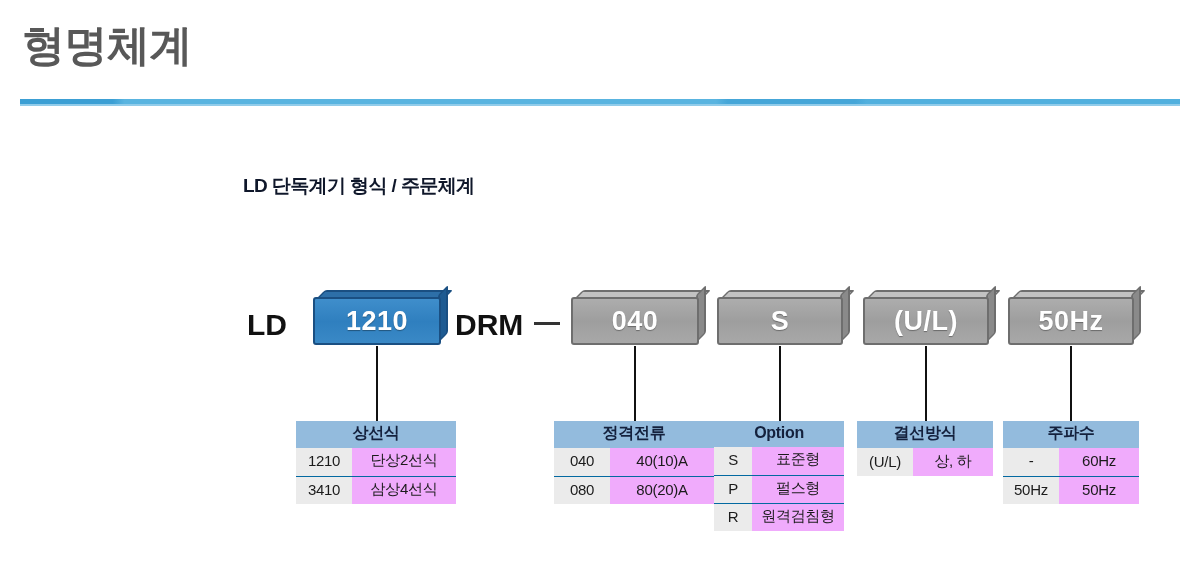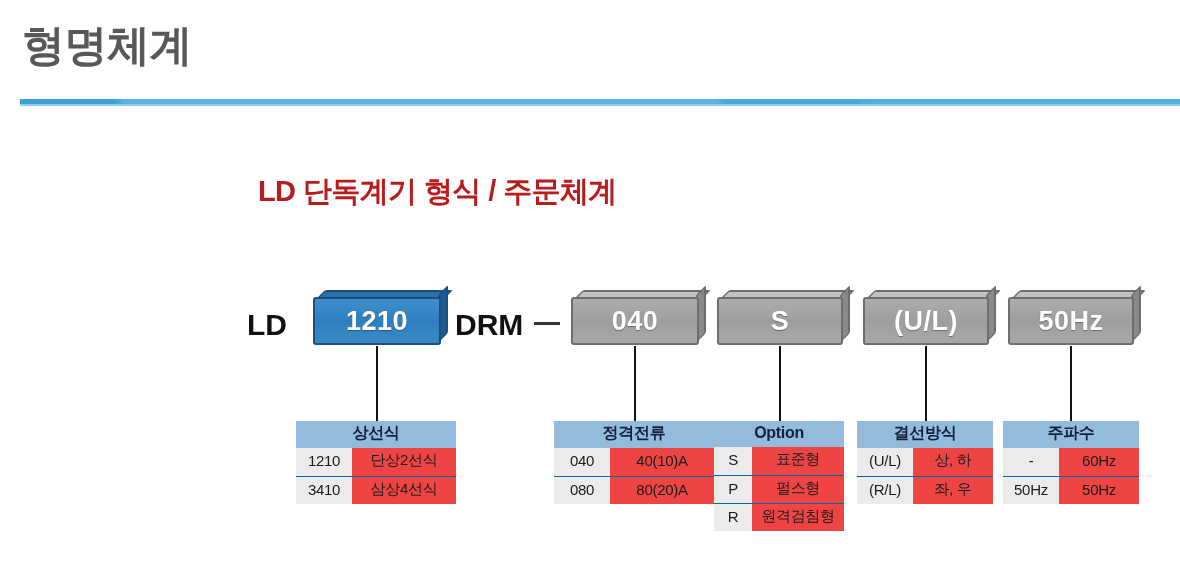--- a/index.html
+++ b/index.html
@@ -52,25 +52,25 @@
     top: 104px;
     width: 1160px;
     height: 2px;
     background: #7ec3e6;
     opacity: .85;
   }
 
   
   .sub-title {
     position: absolute;
-    left: 258px;
+    left: 243px;
     top: 176px;
-    font-size: 29px;
-    font-weight: bold;
-    color: #b91c1c;
+    font-size: 19px;
+    font-weight: bold;
+    color: #0f172a;
     letter-spacing: -0.6px;
     line-height: 1.1;
     white-space: nowrap;
   }
 
   
   .code-row { position: absolute; left: 0; top: 14px; width: 1180px; height: 583px; }
 
   .plain-code {
     position: absolute;
@@ -176,21 +176,21 @@
     border-top: 1px solid #0369a1;
     letter-spacing: -0.3px;
     white-space: nowrap;
   }
   .spec-table tr:first-child td { border-top: none; }
   .spec-table td.key {
     background: #ebebeb;
     color: #1b1b1b;
   }
   .spec-table td.val {
-    background: #ef4444;
+    background: #f0abfc;
   }
 </style>
 </head>
 <body>
 
 <div class="page-title">형명체계</div>
 <div class="title-rule"></div>
 <div class="title-rule-thin"></div>
 
 <div class="sub-title">LD 단독계기 형식 / 주문체계</div>
@@ -318,24 +318,20 @@
   <thead>
     <tr>
       <th colspan="2">결선방식</th>
     </tr>
   </thead>
   <tbody>
     <tr>
       <td class="key">(U/L)</td>
       <td class="val">상, 하</td>
     </tr>
-    <tr>
-      <td class="key">(R/L)</td>
-      <td class="val">좌, 우</td>
-    </tr>
   </tbody>
 </table>
 
 <table class="spec-table" style="left:1003px; top:421px; width:136px;">
   <colgroup>
       <col style="width:56px">
       <col style="width:80px">
     </colgroup>
   <thead>
     <tr>

